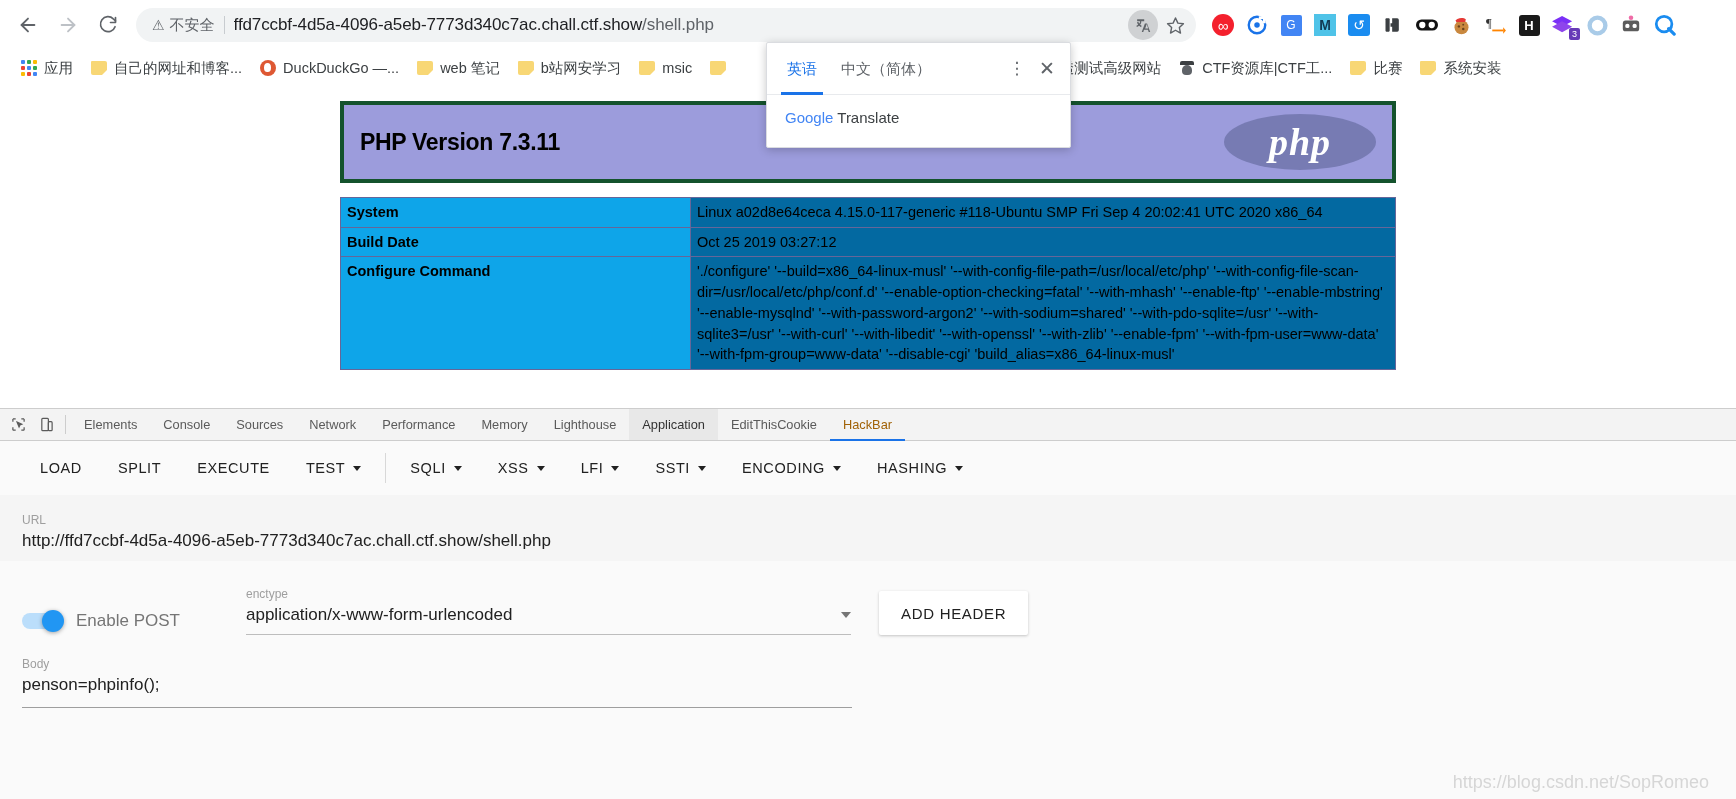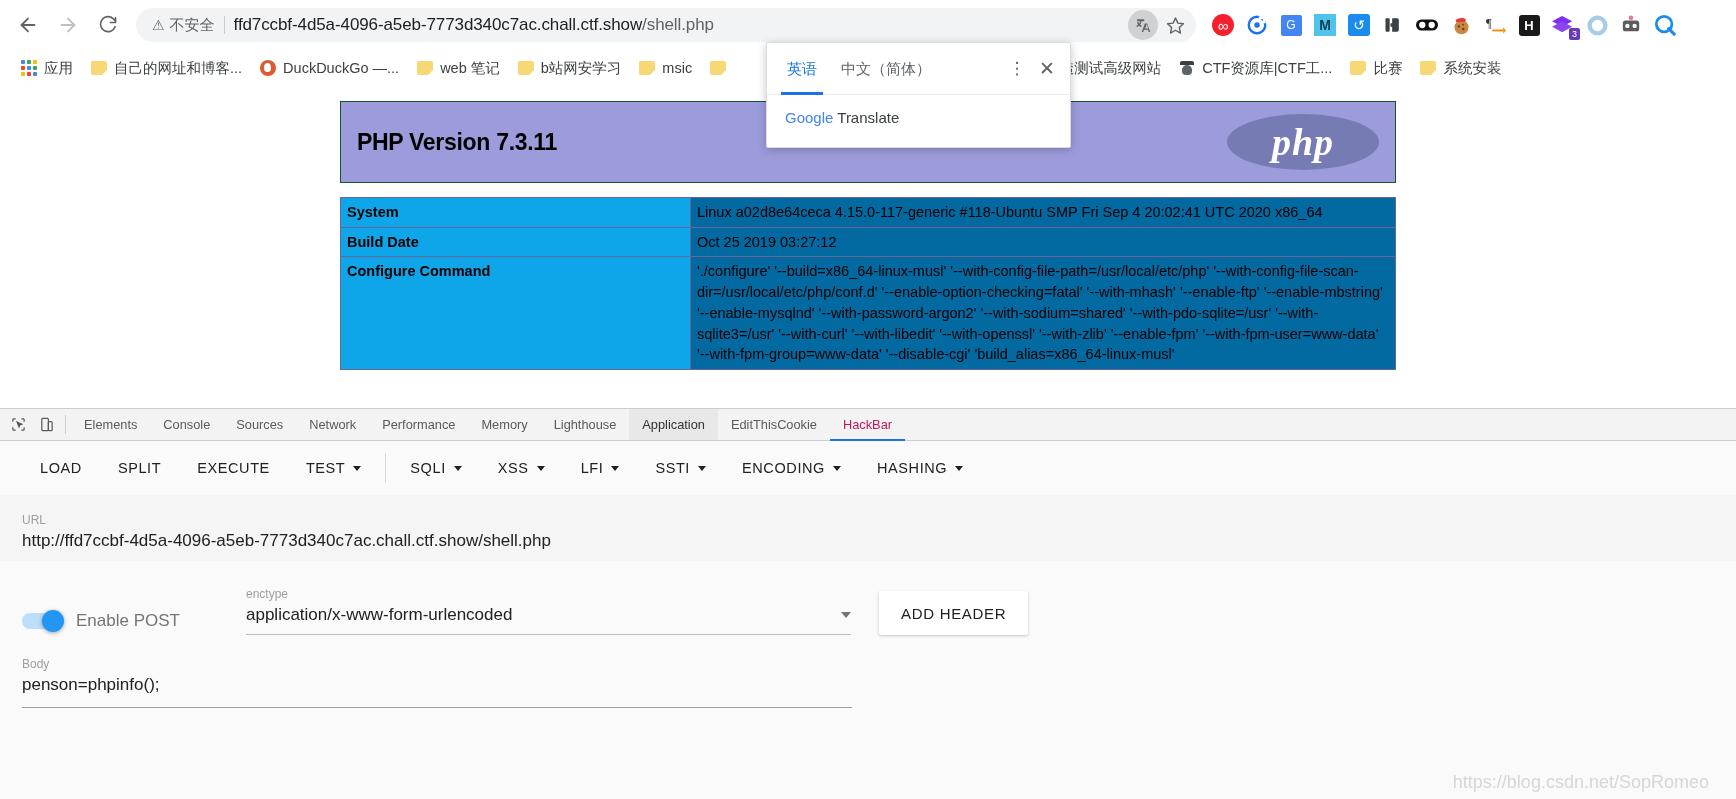--- a/index.html
+++ b/index.html
@@ -203,21 +203,21 @@
     background: #ffffff;
     overflow: hidden;
   }
   .phpinfo-wrap {
     width: 1056px;
     margin: 0 auto;
     padding-top: 14px;
   }
   .php-header {
     background: #9c9cdc;
-    border: 1px solid #14532d;
+    border: 4px solid #14532d;
     height: 82px;
     display: flex;
     align-items: center;
     justify-content: space-between;
     padding: 0 16px;
     gap: 44px;
   }
   .php-header h1 {
     margin: 0;
     font-size: 23px;
@@ -291,21 +291,21 @@
     display: flex; align-items: center;
     font-size: 12.8px;
     color: #5a5a5a;
     white-space: nowrap;
     position: relative;
   }
   .dt-tab.selected {
     background: #e8e8e8;
     color: #333;
   }
-  .dt-tab.active-bar { color: #be185d; }
+  .dt-tab.active-bar { color: #a16207; }
   .dt-tab.active-bar::after {
     content: ""; position: absolute; left: 0; right: 0; bottom: -1px;
     height: 2px; background: #1a73e8;
   }
 
   
   .hackbar { background: #fafafa; height: 100%; }
   .hb-toolbar {
     height: 54px;
     display: flex;

